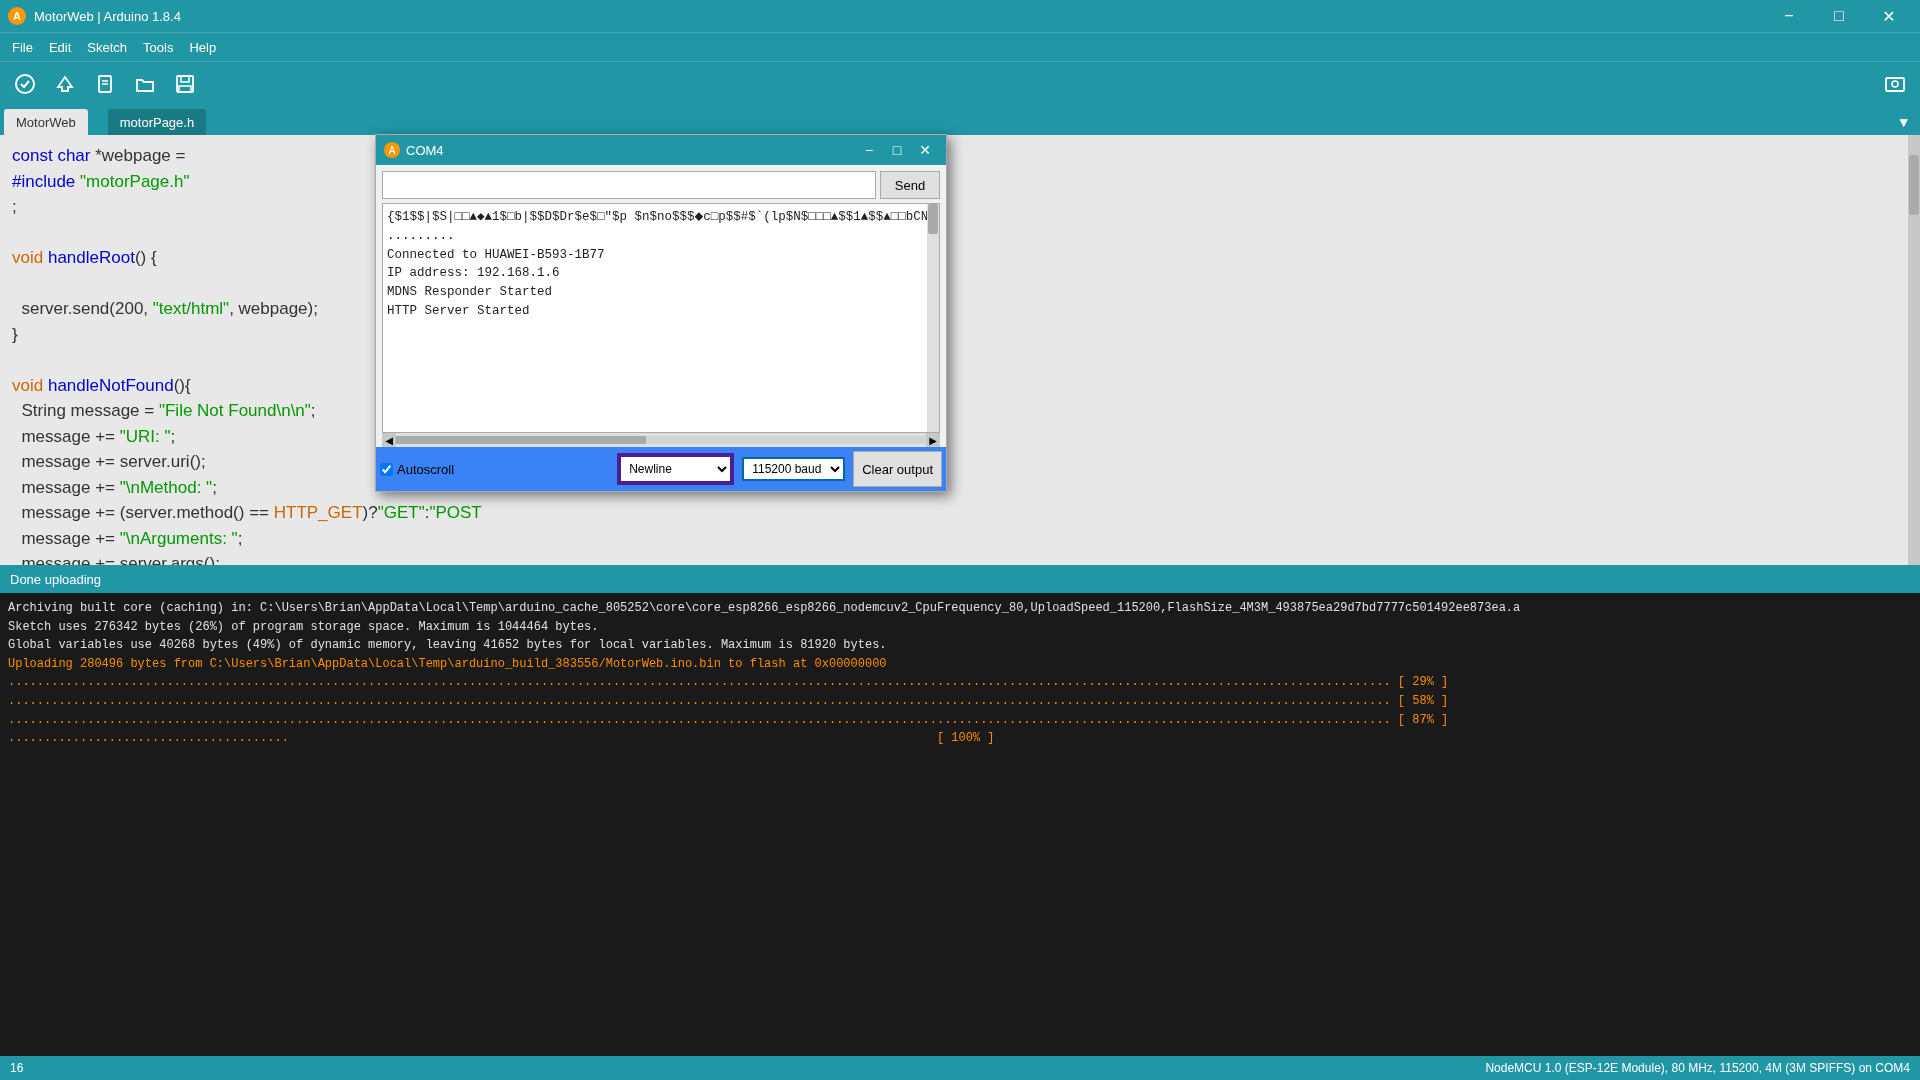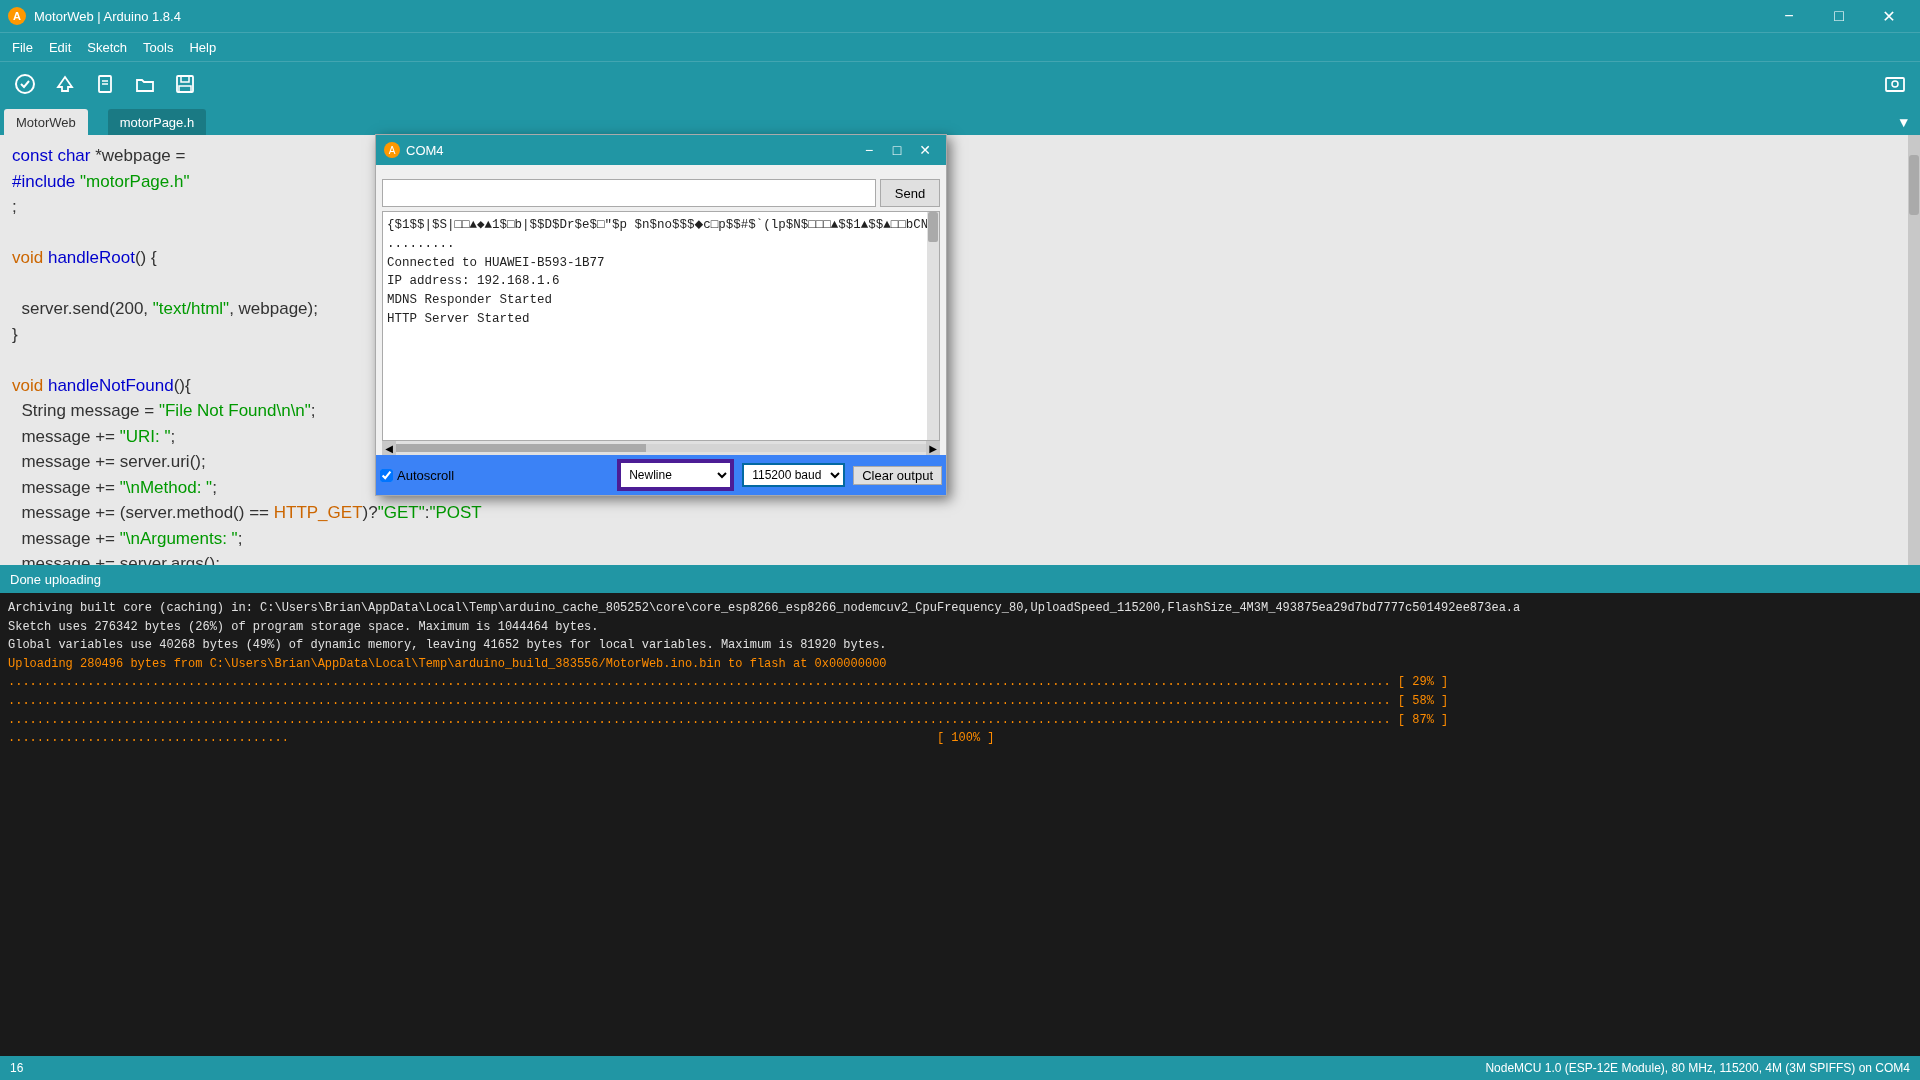--- a/index.html
+++ b/index.html
@@ -280,21 +280,21 @@
       font-size: 14px;
       cursor: pointer;
       display: flex;
       align-items: center;
       justify-content: center;
     }
 
     #com4-input-row {
       display: flex;
       gap: 4px;
-      padding: 14px 6px 4px 6px;
+      padding: 6px 6px 4px 6px;
     }
     #com4-input {
       flex: 1;
       height: 28px;
       border: 1px solid #aaa;
       background: white;
       font-family: 'Courier New', Courier, monospace;
       font-size: 13px;
       padding: 0 4px;
     }
@@ -400,21 +400,21 @@
     }
     #com4-baud-select {
       height: 24px;
       font-size: 12px;
       border: 2px solid #0369a1;
       background: white;
       padding: 0 4px;
       cursor: pointer;
     }
     #com4-clear-btn {
-      height: 19px;
+      height: 36px;
       padding: 0 8px;
       font-size: 13px;
       background: #e0e0e0;
       border: 1px solid #aaa;
       cursor: pointer;
     }
   </style>
 </head>
 <body>
 

